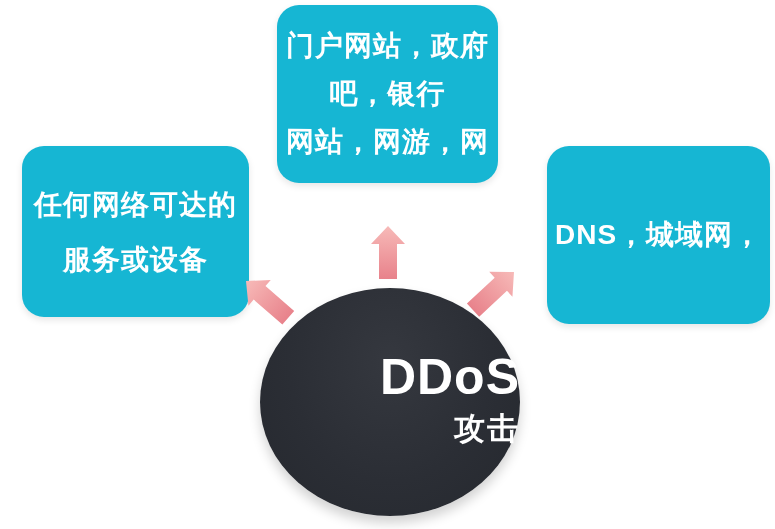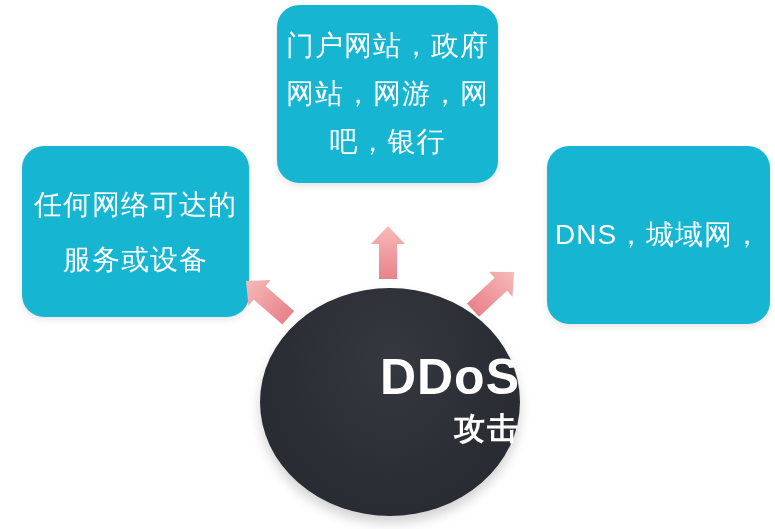--- a/index.html
+++ b/index.html
@@ -23,21 +23,21 @@
     display: flex;
     flex-direction: column;
     align-items: center;
     justify-content: center;
     text-align: center;
     box-shadow: 0 3px 7px rgba(0,0,0,0.10);
   }
   .target-box .line {
     display: block;
     font-size: 28px;
-    font-weight: 400;
+    font-weight: 700;
     letter-spacing: 1px;
     white-space: nowrap;
   }
   .box-left   { left: 22px;   top: 146px; width: 227px; height: 171px; }
   .box-top    { left: 277px; top: 5px;   width: 221px; height: 178px; }
   .box-right  { left: 547px; top: 146px; width: 223px; height: 178px; }
   .box-left .line  { line-height: 55px; }
   .box-top .line   { line-height: 48px; }
   .box-right .line { line-height: 50px; }
 
@@ -83,22 +83,22 @@
 
 <div class="canvas">
 
   <div class="target-box box-left">
     <span class="line">任何网络可达的</span>
     <span class="line">服务或设备</span>
   </div>
 
   <div class="target-box box-top">
     <span class="line">门户网站，政府</span>
+    <span class="line">吧，银行</span>
     <span class="line">网站，网游，网</span>
-    <span class="line">吧，银行</span>
   </div>
 
   <div class="target-box box-right">
     <span class="line">DNS，城域网，</span>
   </div>
 
   <svg class="arrows-layer" width="775" height="529" viewBox="0 0 775 529" xmlns="http://www.w3.org/2000/svg">
     <defs>
       <linearGradient id="arrowGrad" x1="0" y1="0" x2="0" y2="1">
         <stop offset="0" stop-color="#f7bab8"></stop>

